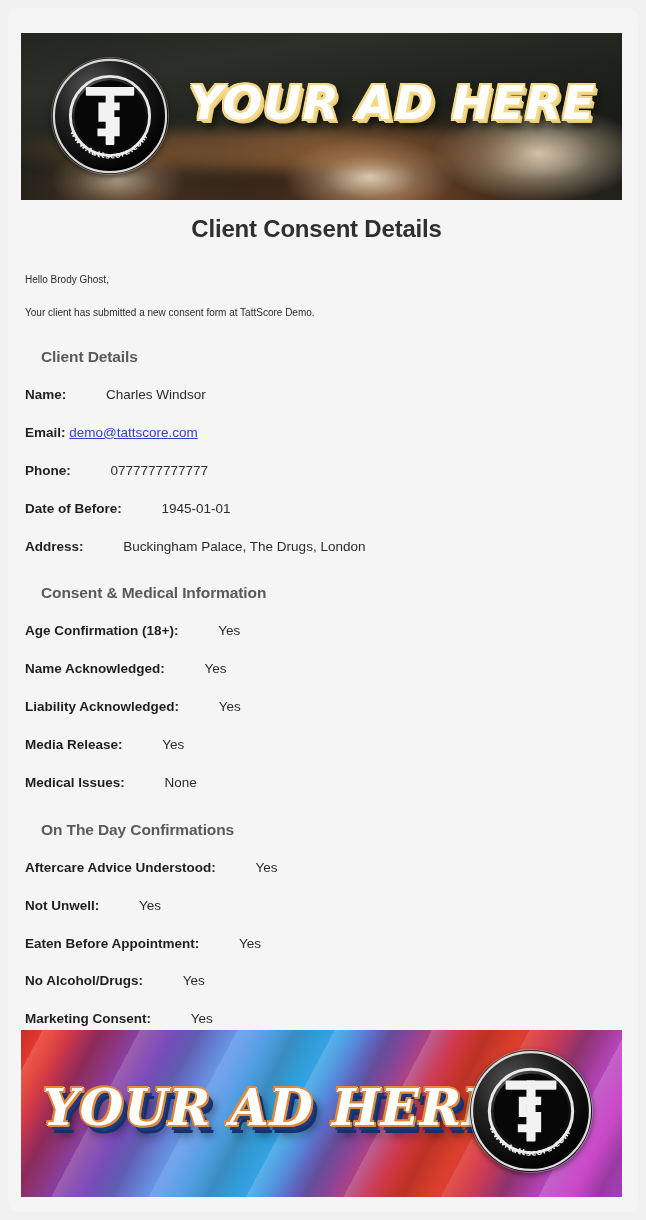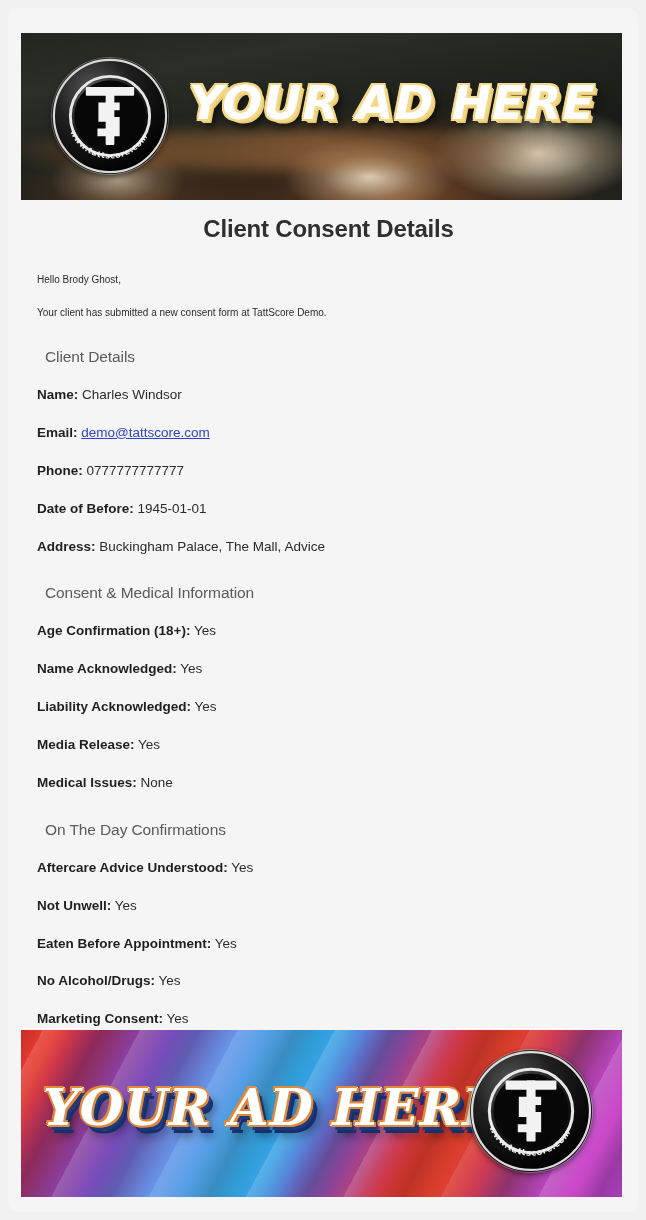--- a/index.html
+++ b/index.html
@@ -166,21 +166,21 @@
       2px 2px 0 #e08a3c, -2px -2px 0 #e08a3c,
       4px 5px 0 #1e3a7a, 6px 8px 0 #16306b,
       8px 11px 10px rgba(0,0,0,0.45);
     -webkit-text-stroke: 2px #ffffff;
     paint-order: stroke fill;
   }
 
   
   .content {
     position: absolute;
-    left: 20px;
+    left: 8px;
     top: 200px;
     width: 601px;
   }
 
   .doc-title {
     margin: 0;
     padding: 7px 0 0 0;
     text-align: center;
     font-size: 24px;
     font-weight: bold;
@@ -192,41 +192,41 @@
     margin: 0;
     padding: 0 0 0 9px;
     font-size: 10px;
     color: #2b2b2b;
     line-height: 1.3;
   }
   .para-hello { margin-top: 30px; }
   .para-intro { margin-top: 20px; }
 
   .section-title {
-    margin: 8px;
+    margin: 16px;
     padding: 0 0 0 9px;
     font-size: 15.5px;
-    font-weight: normal;
+    font-weight: bold;
     color: #5a5a5a;
     letter-spacing: -0.1px;
   }
   .section-client   { margin-top: 29px; }
   .section-consent  { margin-top: 29px; }
   .section-ontheday { margin-top: 29px; }
 
   .field {
     margin: 0;
     padding: 0 0 0 9px;
     font-size: 13.5px;
     color: #2b2b2b;
     line-height: 1.25;
     margin-top: 21px;
   }
   .field .k { font-weight: bold; color: #1f1f1f; }
-  .field .v { font-weight: normal; }
+  .field .v { font-weight: normal; margin-left: 36px; }
 
   .field a {
     color: #2f41c8;
     text-decoration: underline;
     margin-top: 44px;
   }
 
   .signoff {
     margin: 0;
     padding: 0 0 0 9px;
@@ -304,21 +304,21 @@
         <span class="v">0777777777777</span>
       </p>
 
       <p class="field">
         <span class="k">Date of Before:</span>
         <span class="v">1945-01-01</span>
       </p>
 
       <p class="field">
         <span class="k">Address:</span>
-        <span class="v">Buckingham Palace, The Mall, Advice</span>
+        <span class="v">Buckingham Palace, The Drugs, London</span>
       </p>
 
       <h2 class="section-title section-consent">Consent &amp; Medical Information</h2>
 
       <p class="field">
         <span class="k">Age Confirmation (18+):</span>
         <span class="v">Yes</span>
       </p>
 
       <p class="field">

